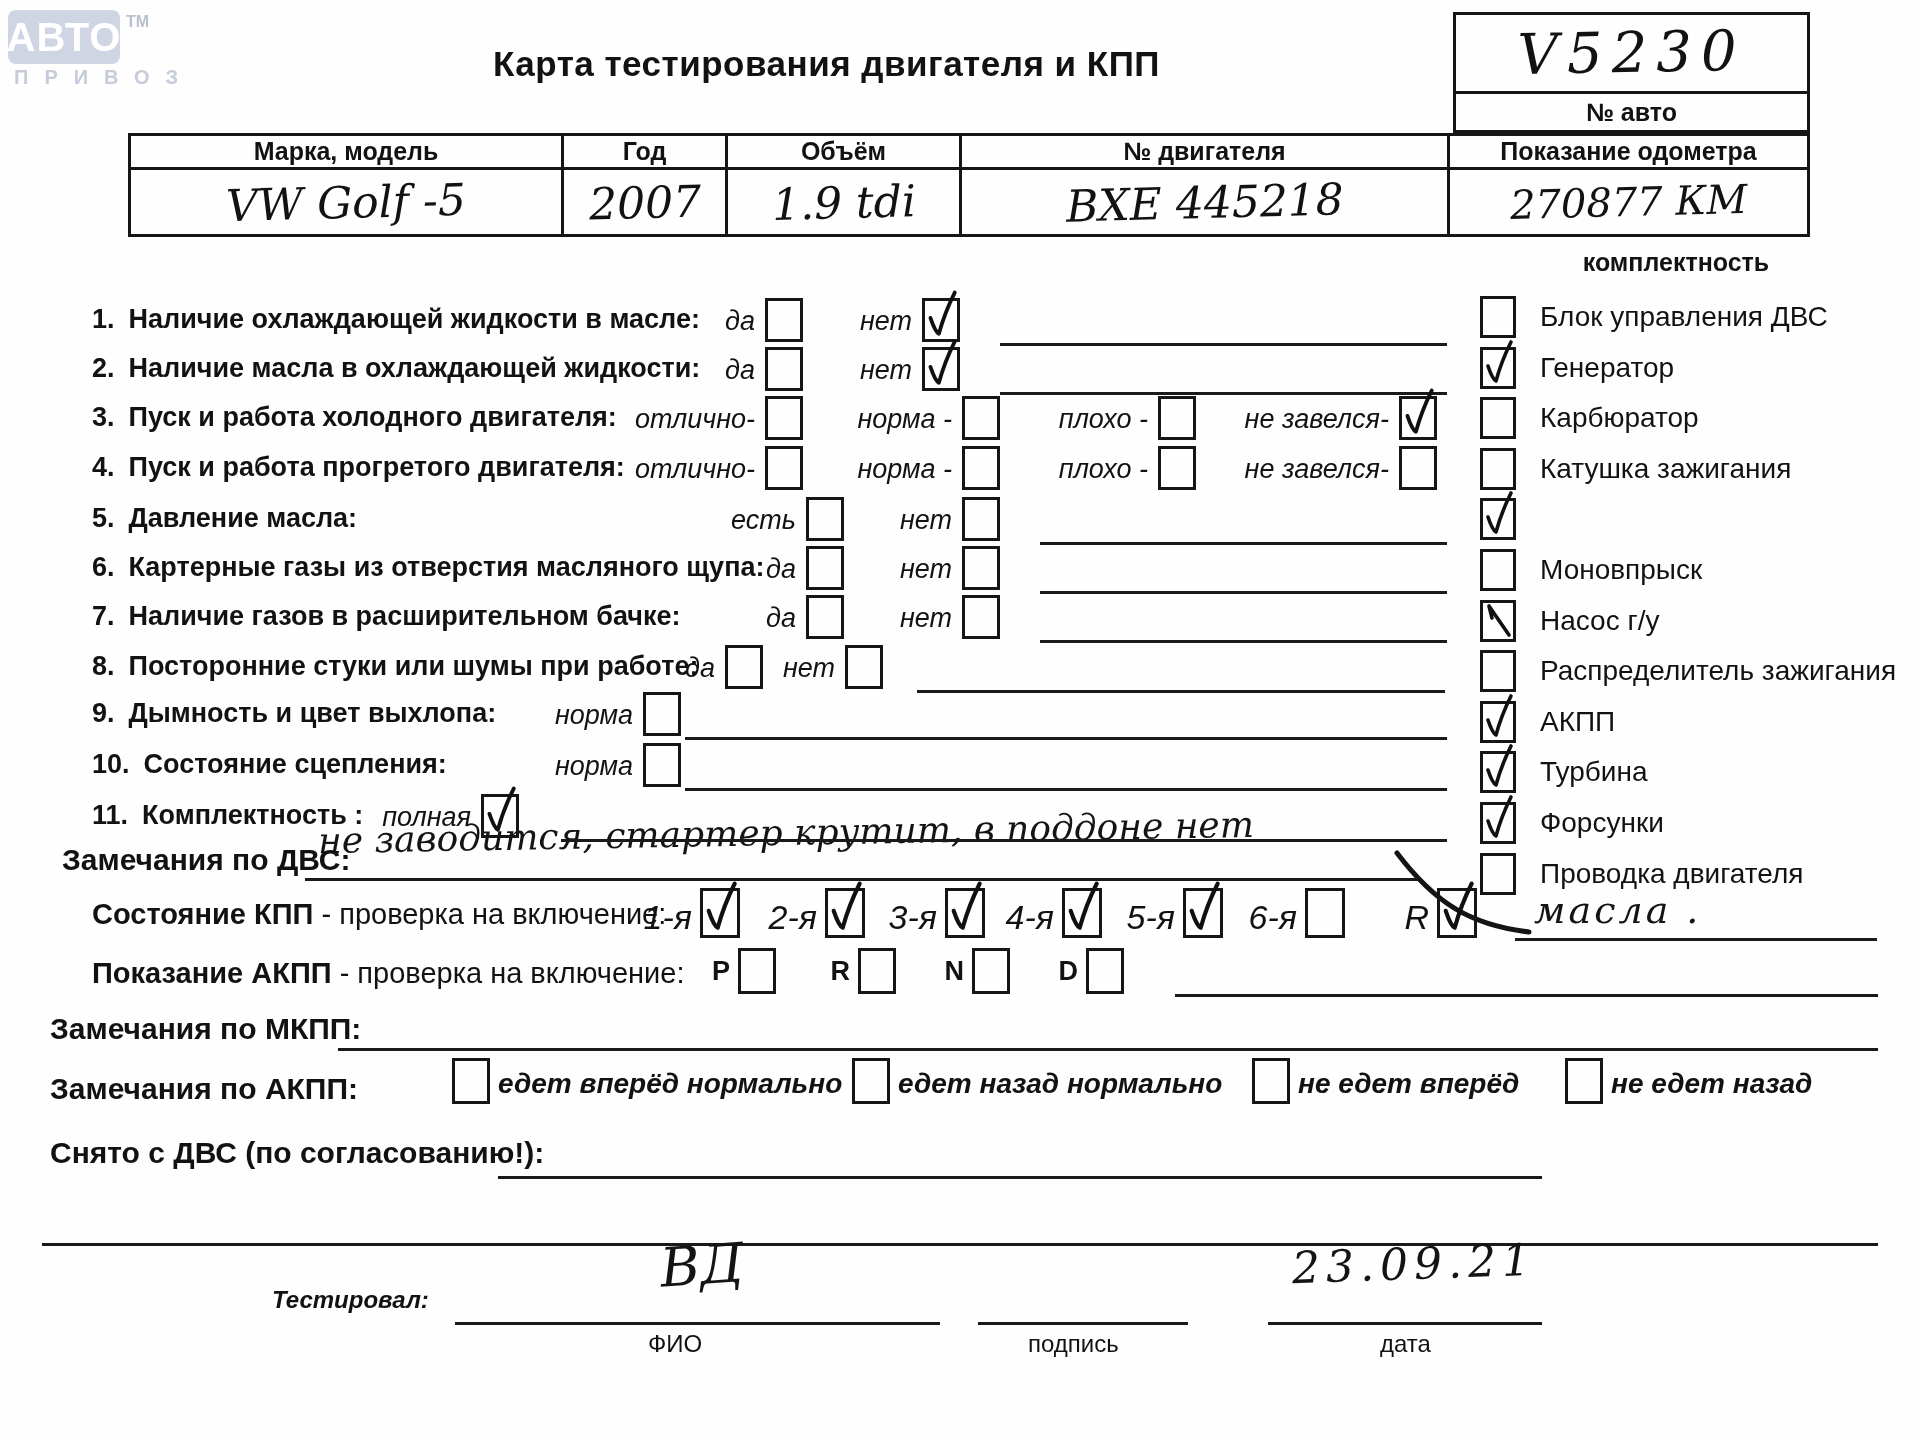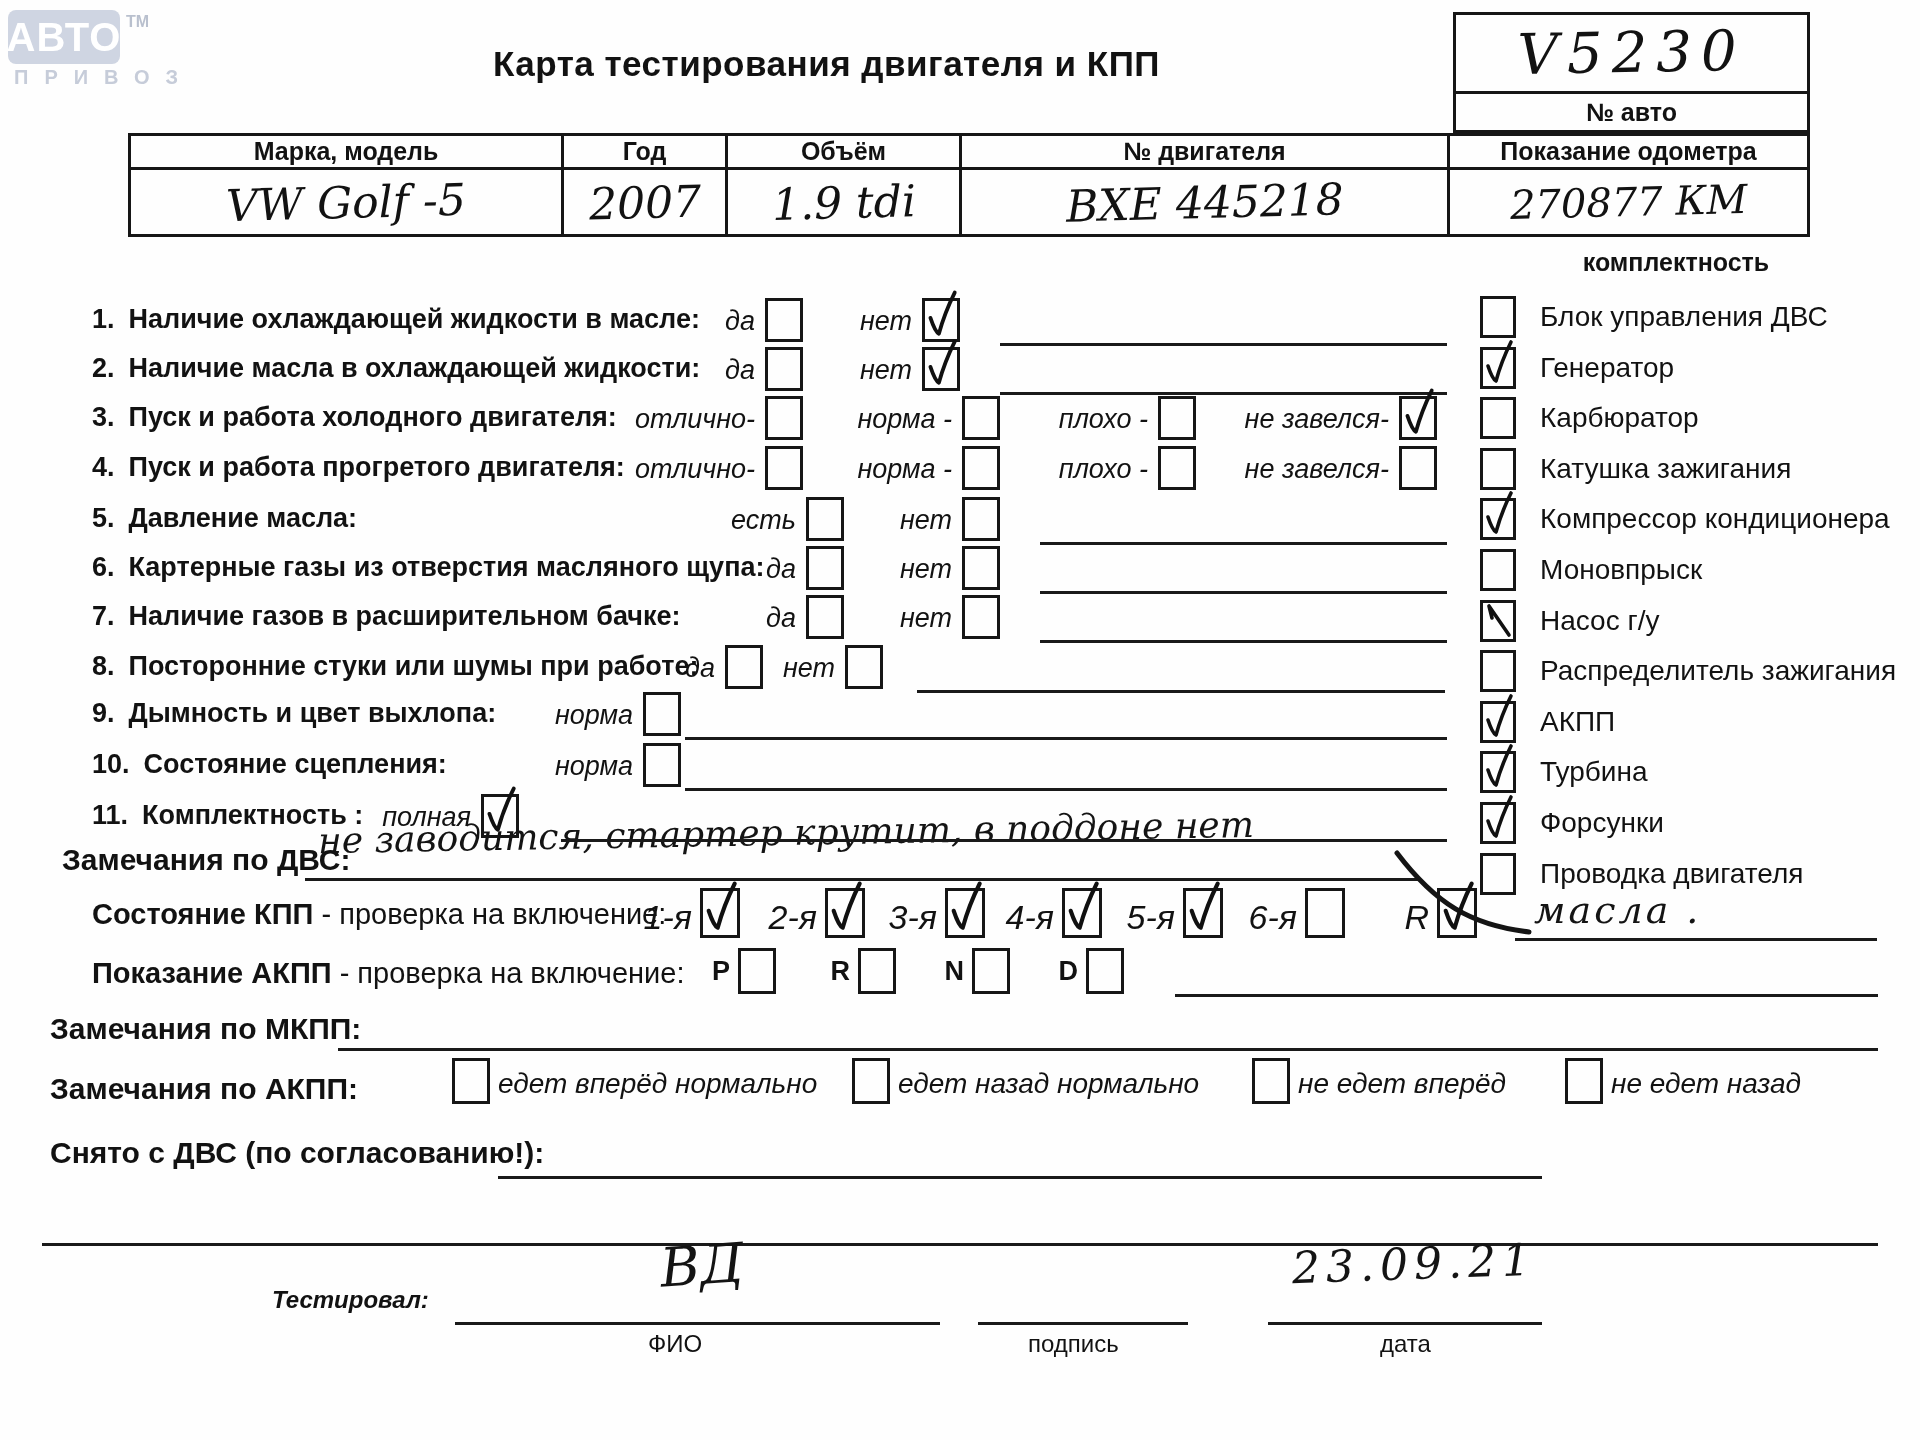--- a/index.html
+++ b/index.html
@@ -12,21 +12,21 @@
   .cb{position:absolute;border:3px solid #161616;background:transparent;box-sizing:border-box;}
   .cb svg{position:absolute;left:0;top:0;width:100%;height:100%;overflow:visible;}
   .cb path{fill:none;stroke:#101010;stroke-width:3.6;stroke-linecap:round;stroke-linejoin:round;}
   
   .cl-label{position:absolute;font-size:27px;font-weight:bold;white-space:nowrap;}
   .cl-label b{margin-right:14px;}
   .opt-label{position:absolute;font-size:27px;font-style:italic;text-align:right;white-space:nowrap;}
   .comp-label{position:absolute;font-size:28px;white-space:nowrap;}
   .gear-label{position:absolute;font-size:34px;font-style:italic;text-align:right;white-space:nowrap;}
   .pos-label{position:absolute;font-size:27px;font-weight:bold;text-align:right;white-space:nowrap;}
-  .rem-label{position:absolute;font-size:28px;font-style:italic;white-space:nowrap;}
+  .rem-label{position:absolute;font-size:28px;font-style:italic;white-space:nowrap;font-weight:bold;}
   .sec{position:absolute;font-size:29px;white-space:nowrap;font-weight:bold;}
   .sec .rest{font-weight:normal;}
   
   .hw{position:absolute;font-family:"DejaVu Serif",serif;font-style:italic;color:#141414;white-space:nowrap;}
   
   .title{position:absolute;left:130px;top:44px;width:1030px;text-align:right;
          font-size:35px;font-weight:bold;letter-spacing:.5px;}
   .logo-box{position:absolute;left:8px;top:10px;width:112px;height:54px;background:#cfd5e2;
             border-radius:8px;display:flex;align-items:center;justify-content:center;
             font-size:40px;font-weight:bold;color:#ffffff;letter-spacing:1px;}
@@ -232,21 +232,20 @@
     <div class="comp-label" style="left: 1540px; top: 352px;">Генератор</div>
     <div class="cb" style="left: 1480px; top: 397px; width: 36px; height: 42px;"></div>
     <div class="comp-label" style="left: 1540px; top: 402px;">Карбюратор</div>
     <div class="cb" style="left: 1480px; top: 448px; width: 36px; height: 42px;"></div>
     <div class="comp-label" style="left: 1540px; top: 453px;">Катушка зажигания</div>
     <div class="cb" style="left: 1480px; top: 498px; width: 36px; height: 42px;">
       <svg viewBox="0 0 30 36">
         <path d="M5 16 C8 25 11 30 13 31 C16 20 23 2 28 -8"></path>
       </svg>
     </div>
-    <div class="comp-label" style="left: 1540px; top: 503px;">Компрессор кондиционера</div>
     <div class="cb" style="left: 1480px; top: 549px; width: 36px; height: 42px;"></div>
     <div class="comp-label" style="left: 1540px; top: 554px;">Моновпрыск</div>
     <div class="cb" style="left: 1480px; top: 600px; width: 36px; height: 42px;">
       <svg viewBox="0 0 30 36">
         <path d="M26 32 L6 3 L9 15"></path>
       </svg>
     </div>
     <div class="comp-label" style="left: 1540px; top: 605px;">Насос г/у</div>
     <div class="cb" style="left: 1480px; top: 650px; width: 36px; height: 42px;"></div>
     <div class="comp-label" style="left: 1540px; top: 655px;">Распределитель зажигания</div>

